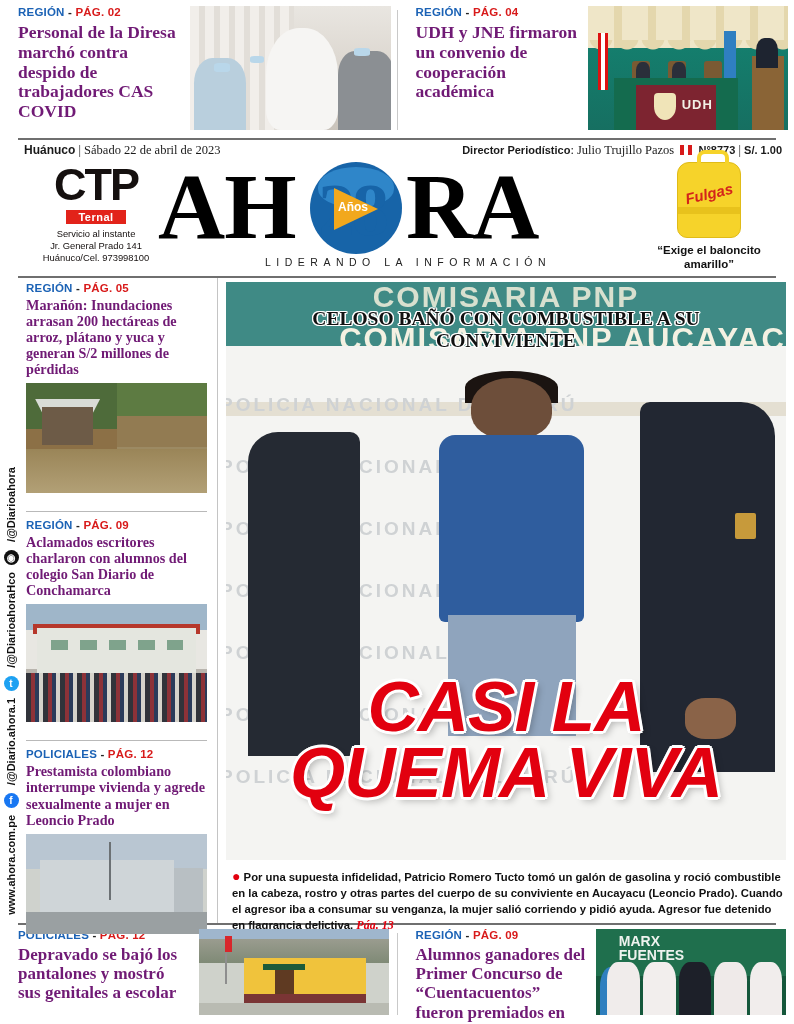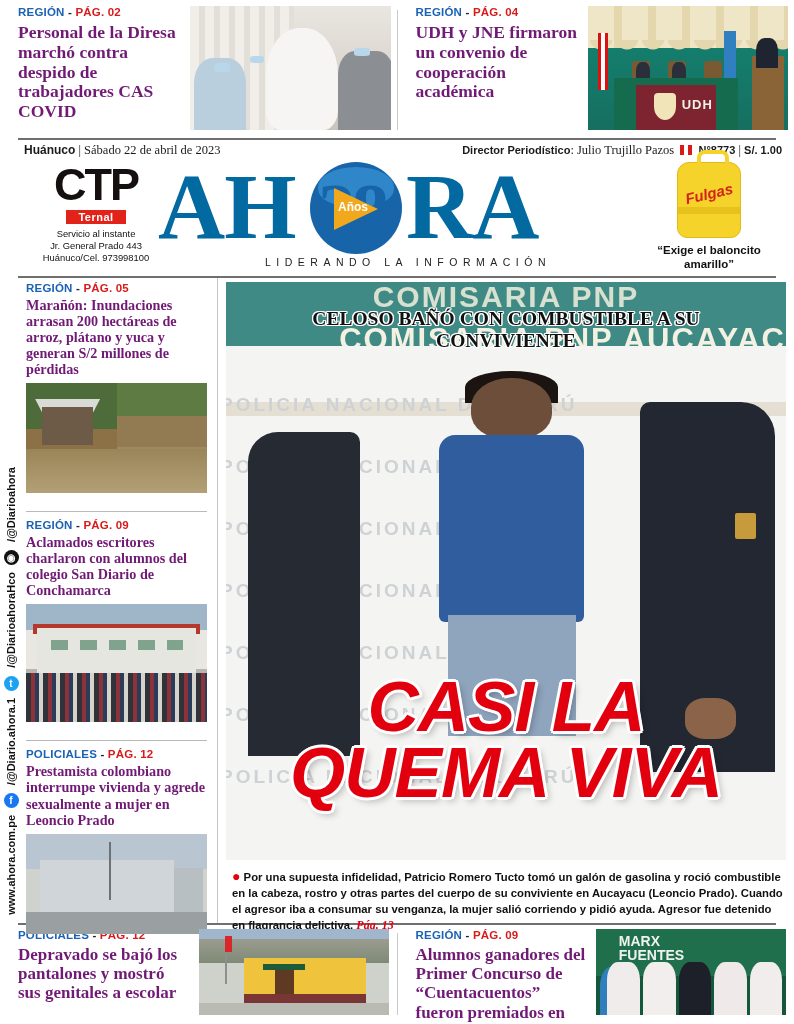--- a/index.html
+++ b/index.html
@@ -88,21 +88,21 @@
   .ctp{position:absolute;left:26px;top:6px;width:140px;text-align:center;}
   .ctp .mark{font-family:"Liberation Sans",sans-serif;font-weight:bold;font-size:45px;
      letter-spacing:-2px;color:#15100f;line-height:.95;}
   .ctp .ternal{display:inline-block;background:#e2231a;color:#fff;font-family:"Liberation Sans",sans-serif;
      font-weight:bold;font-size:11px;padding:1px 12px;margin-top:-6px;letter-spacing:.5px;}
   .ctp .sub{font-family:"Liberation Sans",sans-serif;font-size:9.4px;color:#15100f;line-height:1.3;margin-top:3px;}
 
   .logo{position:absolute;left:158px;top:2px;width:480px;height:112px;}
   .logo .word{
      font-family:"Liberation Serif",serif;font-weight:bold;font-size:93px;
-     color:#0369a1;letter-spacing:-1px;line-height:1;position:absolute;top:0;left:0;
+     color:#000000;letter-spacing:-1px;line-height:1;position:absolute;top:0;left:0;
   }
   .logo .globe{position:absolute;left:152px;top:2px;width:92px;height:92px;border-radius:50%;
      background:#1764a8;}
   .logo .globe:before{content:"";position:absolute;left:8px;top:5px;width:76px;height:40px;
      border-radius:50% 50% 45% 45%;background:#2f86c9;}
   .logo .badge{position:absolute;left:176px;top:28px;width:46px;height:42px;}
   .logo .badge .tri{position:absolute;left:0;top:0;width:0;height:0;
      border-top:21px solid transparent;border-bottom:21px solid transparent;border-left:44px solid #f2a81d;}
   .logo .badge .yrs{position:absolute;left:4px;top:12px;color:#fff;
      font-family:"Liberation Sans",sans-serif;font-weight:bold;font-size:12px;}
@@ -331,21 +331,21 @@
     </div>
   </div>
 
   <div class="masthead">
 
     <div class="ctp">
       <div class="mark">CTP</div>
       <div class="ternal">Ternal</div>
       <div class="sub">
         <div>Servicio al instante</div>
-        <div>Jr. General Prado 443</div>
+        <div>Jr. General Prado 141</div>
         <div>Huánuco/Cel. 973998100</div>
       </div>
     </div>
 
     <div class="logo">
       <div class="word">AH</div>
       <div class="word" style="left:248px;">RA</div>
       <div class="globe"></div>
       <div class="num">28</div>
       <div class="badge">

